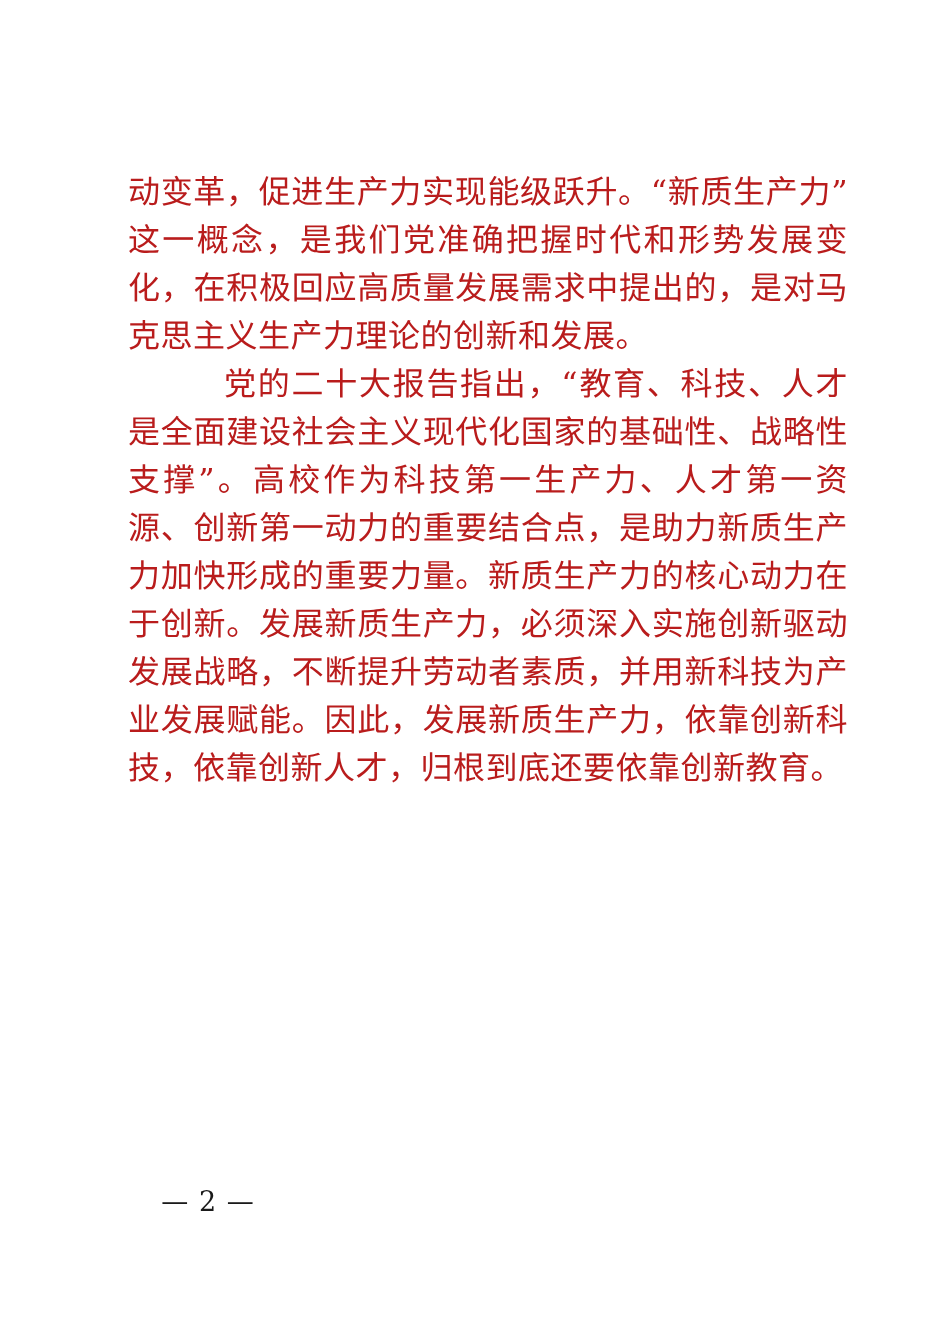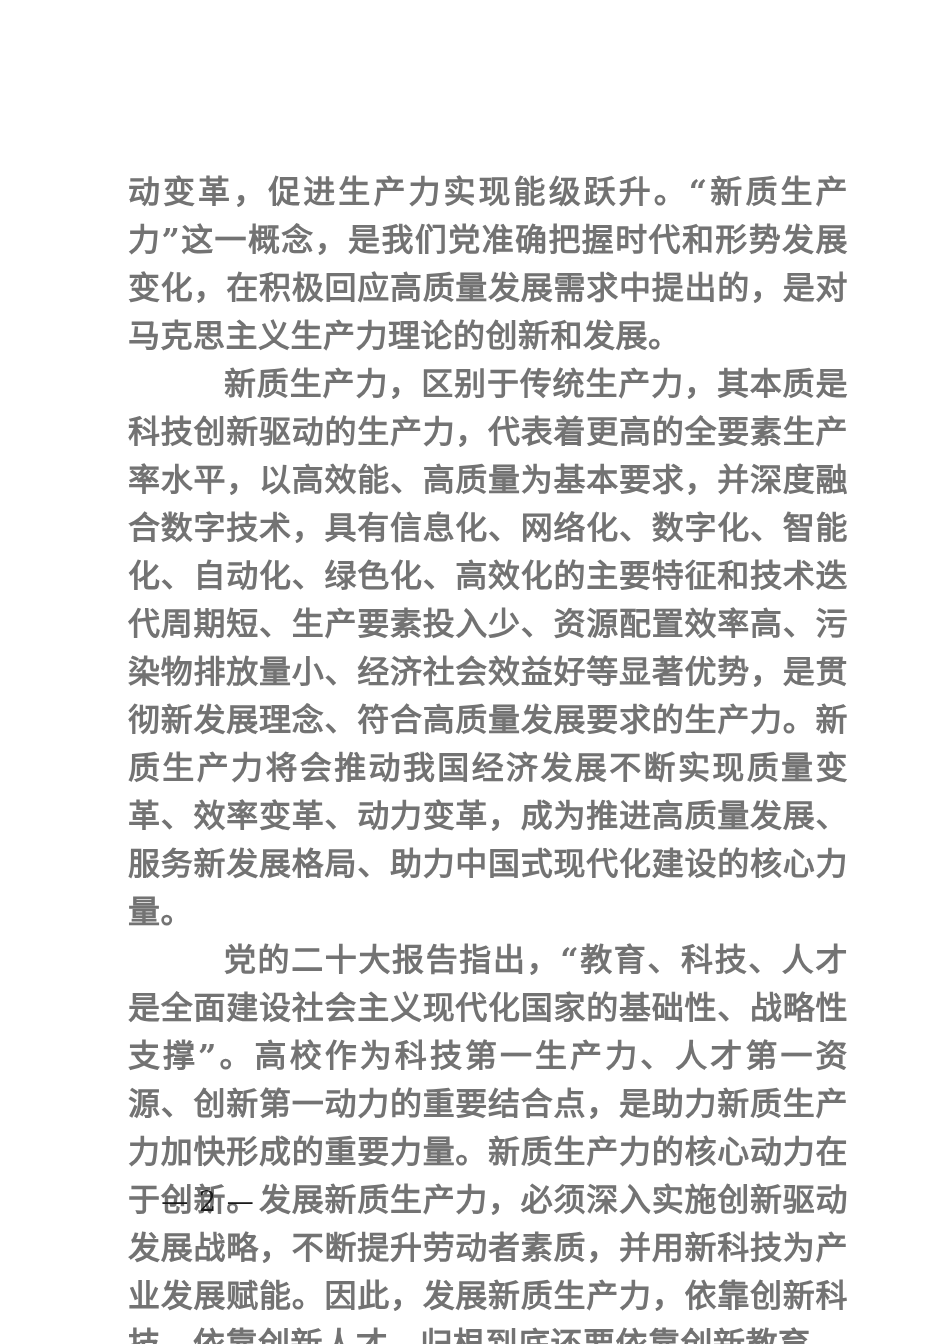--- a/index.html
+++ b/index.html
@@ -26,26 +26,25 @@
     width: 720px;
   }
 
   .para {
     margin: 0;
     padding: 0;
     text-indent: 3em;
     font-family: "DejaVu Serif", "Liberation Serif", serif;
     font-size: 32px;
     line-height: 48px;
-    color: #737373;
+    color: #b91c1c;
     text-align: justify;
     text-justify: inter-character;
     letter-spacing: 0.5px;
     word-break: break-all;
-    font-weight: bold;
     -webkit-font-smoothing: antialiased;
   }
 
   .para.no-indent {
     text-indent: 0;
   }
 
   .page-number {
     position: absolute;
     left: 128px;
@@ -62,21 +61,20 @@
 </style>
 </head>
 <body>
 
 <div class="page">
 
   <div class="doc-body">
 
     <p class="para no-indent">动变革，促进生产力实现能级跃升。“新质生产力”这一概念，是我们党准确把握时代和形势发展变化，在积极回应高质量发展需求中提出的，是对马克思主义生产力理论的创新和发展。</p>
 
-    <p class="para">新质生产力，区别于传统生产力，其本质是科技创新驱动的生产力，代表着更高的全要素生产率水平，以高效能、高质量为基本要求，并深度融合数字技术，具有信息化、网络化、数字化、智能化、自动化、绿色化、高效化的主要特征和技术迭代周期短、生产要素投入少、资源配置效率高、污染物排放量小、经济社会效益好等显著优势，是贯彻新发展理念、符合高质量发展要求的生产力。新质生产力将会推动我国经济发展不断实现质量变革、效率变革、动力变革，成为推进高质量发展、服务新发展格局、助力中国式现代化建设的核心力量。</p>
 
     <p class="para">党的二十大报告指出，“教育、科技、人才是全面建设社会主义现代化国家的基础性、战略性支撑”。高校作为科技第一生产力、人才第一资源、创新第一动力的重要结合点，是助力新质生产力加快形成的重要力量。新质生产力的核心动力在于创新。发展新质生产力，必须深入实施创新驱动发展战略，不断提升劳动者素质，并用新科技为产业发展赋能。因此，发展新质生产力，依靠创新科技，依靠创新人才，归根到底还要依靠创新教育。</p>
 
   </div>
 
   <div class="page-number">— 2 —</div>
 
 </div>
 
 </body></html>

